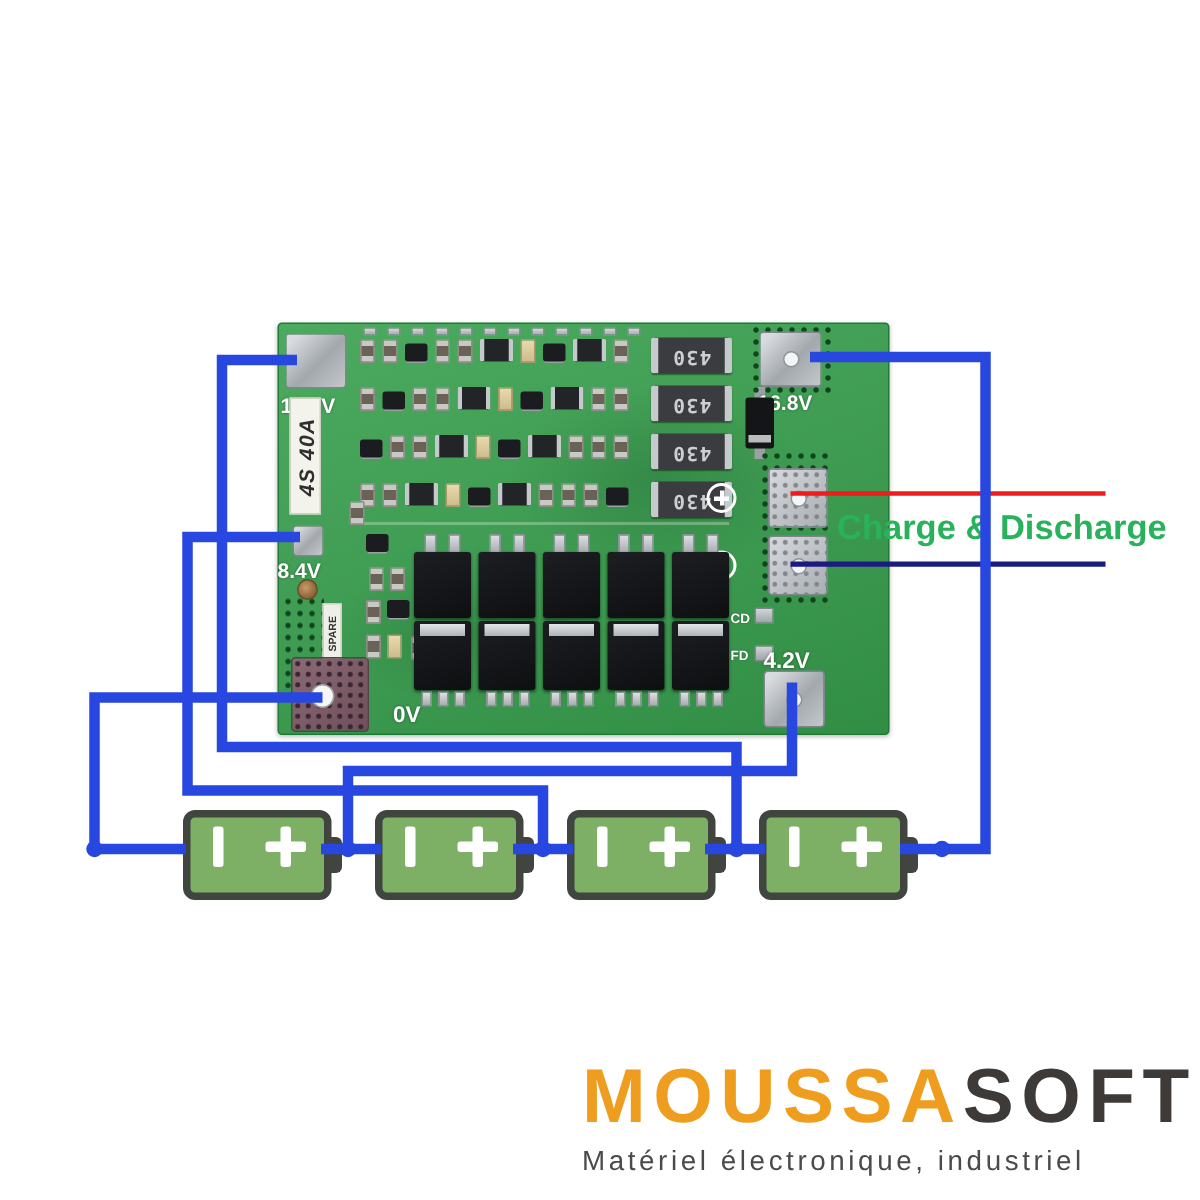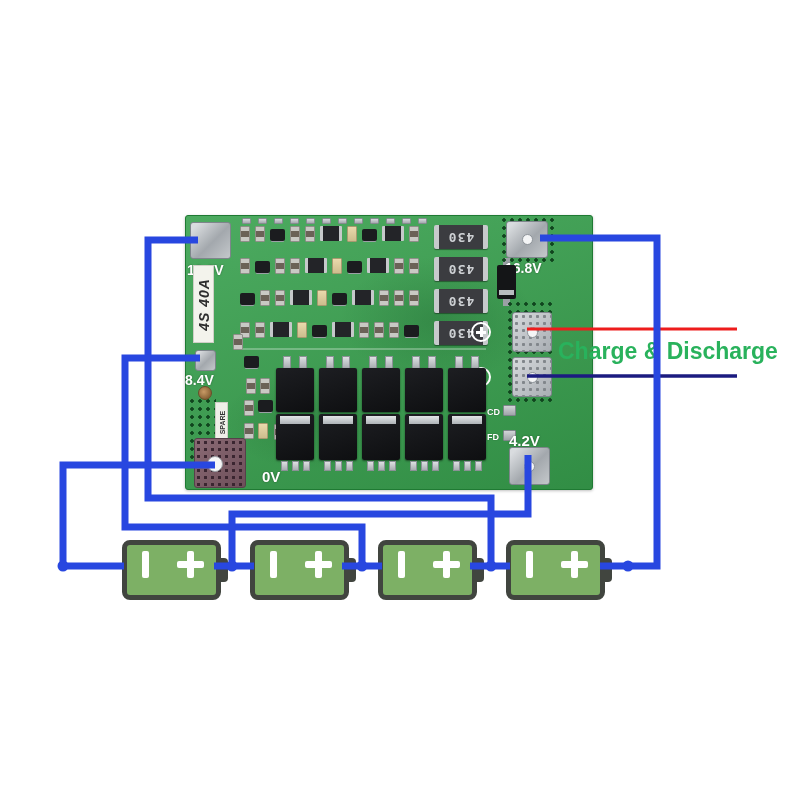--- a/index.html
+++ b/index.html
@@ -324,14 +324,20 @@
     <line class="w-blue" x1="214" y1="566" x2="254" y2="566"></line>
     <line class="w-blue" x1="342" y1="566" x2="382" y2="566"></line>
     <line class="w-blue" x1="470" y1="566" x2="510" y2="566"></line>
     <circle class="dot" cx="63" cy="566" r="5.5"></circle>
     <circle class="dot" cx="232" cy="566" r="5.5"></circle>
     <circle class="dot" cx="362" cy="566" r="5.5"></circle>
     <circle class="dot" cx="491" cy="566" r="5.5"></circle>
     <circle class="dot" cx="628" cy="566" r="5.5"></circle>
   </svg>
 
+  <div class="logo">
+    <div class="brand">
+      <span class="p1">MOUSSA</span><span class="p2">SOFT</span>
+    </div>
+    <div class="tagline">Matériel électronique, industriel</div>
+  </div>
 
 </div>
 
 </body></html>

